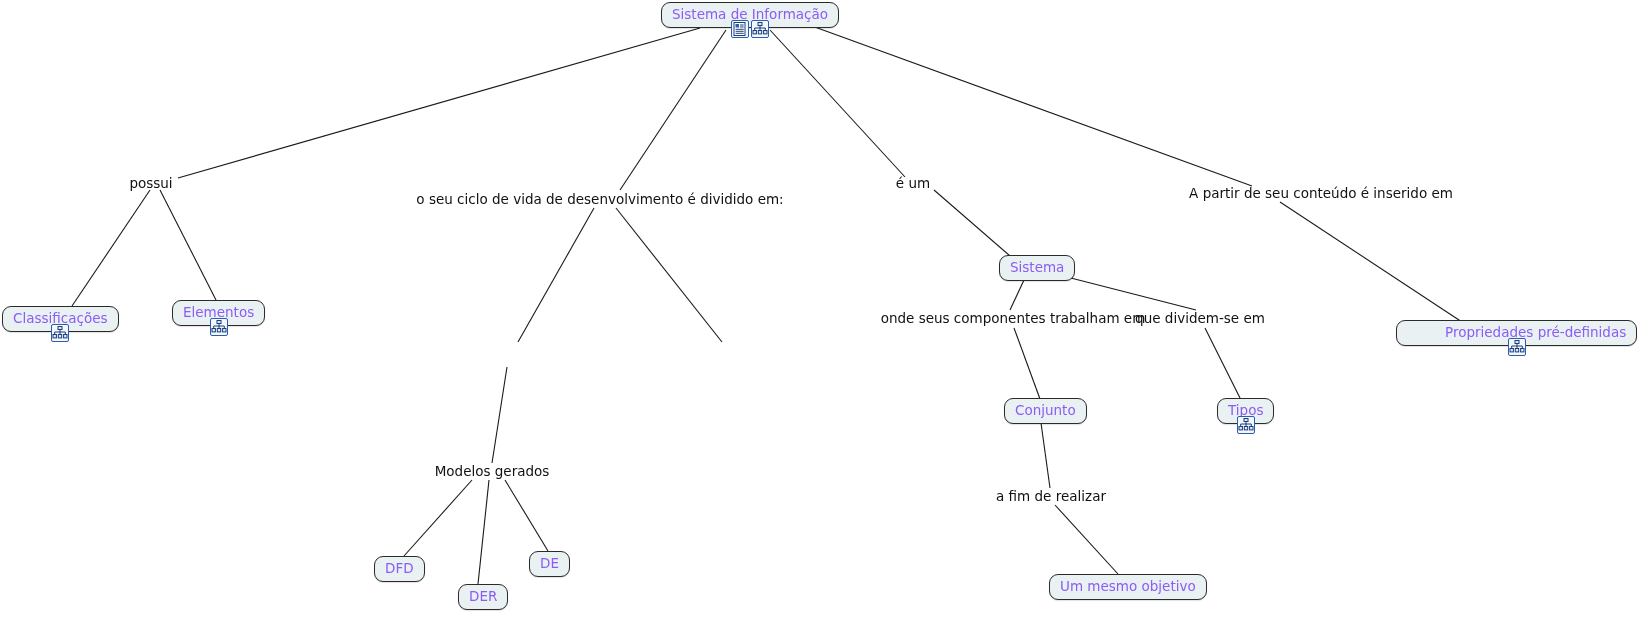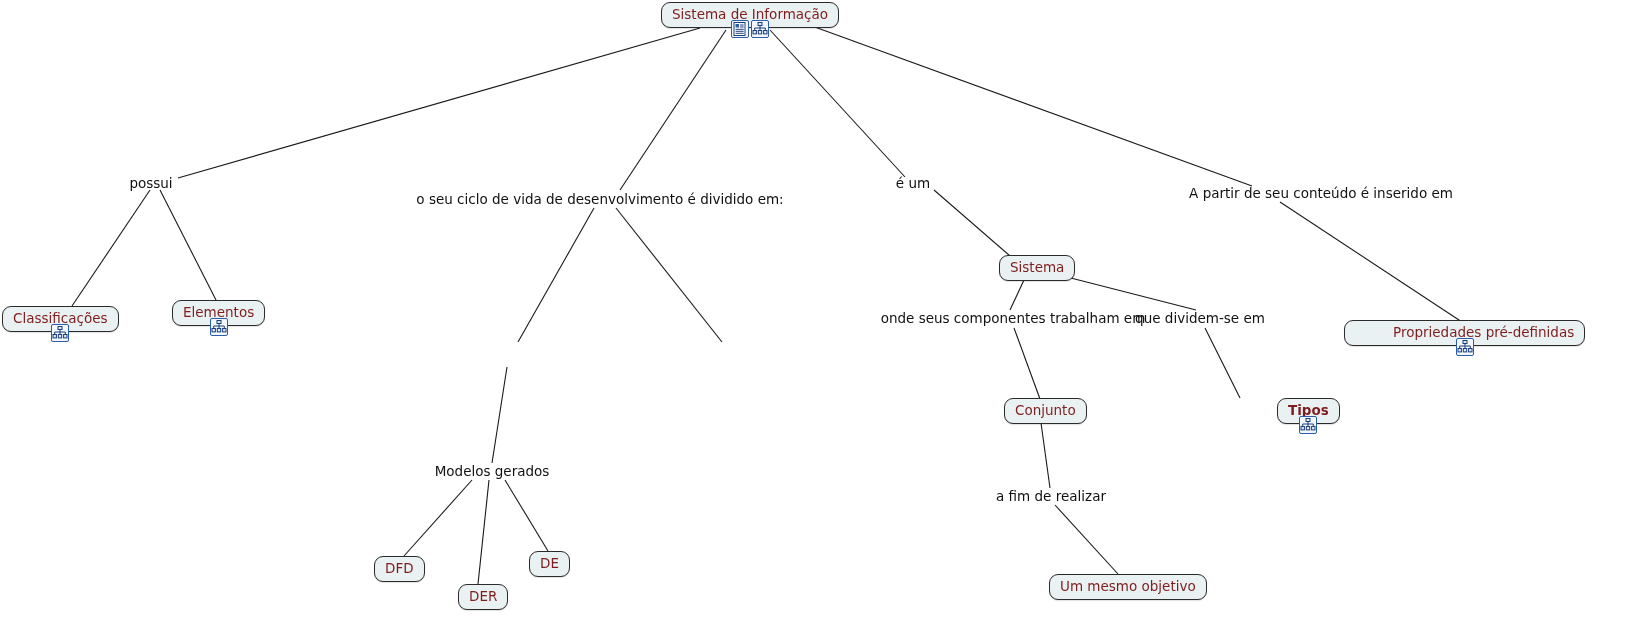--- a/index.html
+++ b/index.html
@@ -26,21 +26,21 @@
     width: 1640px;
     height: 638px;
     pointer-events: none;
   }
   .node {
     position: absolute;
     box-sizing: border-box;
     background: #eaf1f3;
     border: 1px solid #2b2b2b;
     border-radius: 9px;
-    color: #7f1d1d;
+    color: #8b5cf6;
     font-size: 13.5px;
     line-height: 1;
     white-space: nowrap;
     display: flex;
     align-items: center;
     justify-content: center;
     padding: 0 10px;
     height: 26px;
     box-shadow: 0 1px 1px rgba(0,0,0,0.12);
   }
@@ -224,21 +224,21 @@
   </div>
 
   <div class="link-label" style="left:1013px; top:319px;">onde seus componentes trabalham em</div>
 
   <div class="link-label" style="left:1200px; top:319px;">que dividem-se em</div>
 
   <div class="node" style="left:1004px; top:398px;">
     <span>Conjunto</span>
   </div>
 
-  <div class="node" style="left:1277px; top:398px;font-weight:bold;">
+  <div class="node" style="left:1217px; top:398px;">
     <span>Tipos</span>
     <span class="icon-tray">
       <span class="ic">
         <svg width="16" height="16" viewBox="0 0 16 16">
           <rect x="6" y="1.5" width="4" height="3" fill="#dfe9f7" stroke="#1b3f7a" stroke-width="1"></rect>
           <g stroke="#1b3f7a" stroke-width="1">
             <line x1="8" y1="4.5" x2="8" y2="7"></line>
             <line x1="2.7" y1="7" x2="13.3" y2="7"></line>
             <line x1="2.7" y1="7" x2="2.7" y2="9.5"></line>
             <line x1="8" y1="7" x2="8" y2="9.5"></line>
@@ -251,21 +251,21 @@
       </span>
     </span>
   </div>
 
   <div class="link-label" style="left:1051px; top:497px;">a fim de realizar</div>
 
   <div class="node" style="left:1049px; top:574px;">
     <span>Um mesmo objetivo</span>
   </div>
 
-  <div class="node" style="left:1344px; top:320px;padding-left:48px;">
+  <div class="node" style="left:1396px; top:320px;padding-left:48px;">
     <span>Propriedades pré-definidas</span>
     <span class="icon-tray">
       <span class="ic">
         <svg width="16" height="16" viewBox="0 0 16 16">
           <rect x="6" y="1.5" width="4" height="3" fill="#dfe9f7" stroke="#1b3f7a" stroke-width="1"></rect>
           <g stroke="#1b3f7a" stroke-width="1">
             <line x1="8" y1="4.5" x2="8" y2="7"></line>
             <line x1="2.7" y1="7" x2="13.3" y2="7"></line>
             <line x1="2.7" y1="7" x2="2.7" y2="9.5"></line>
             <line x1="8" y1="7" x2="8" y2="9.5"></line>

